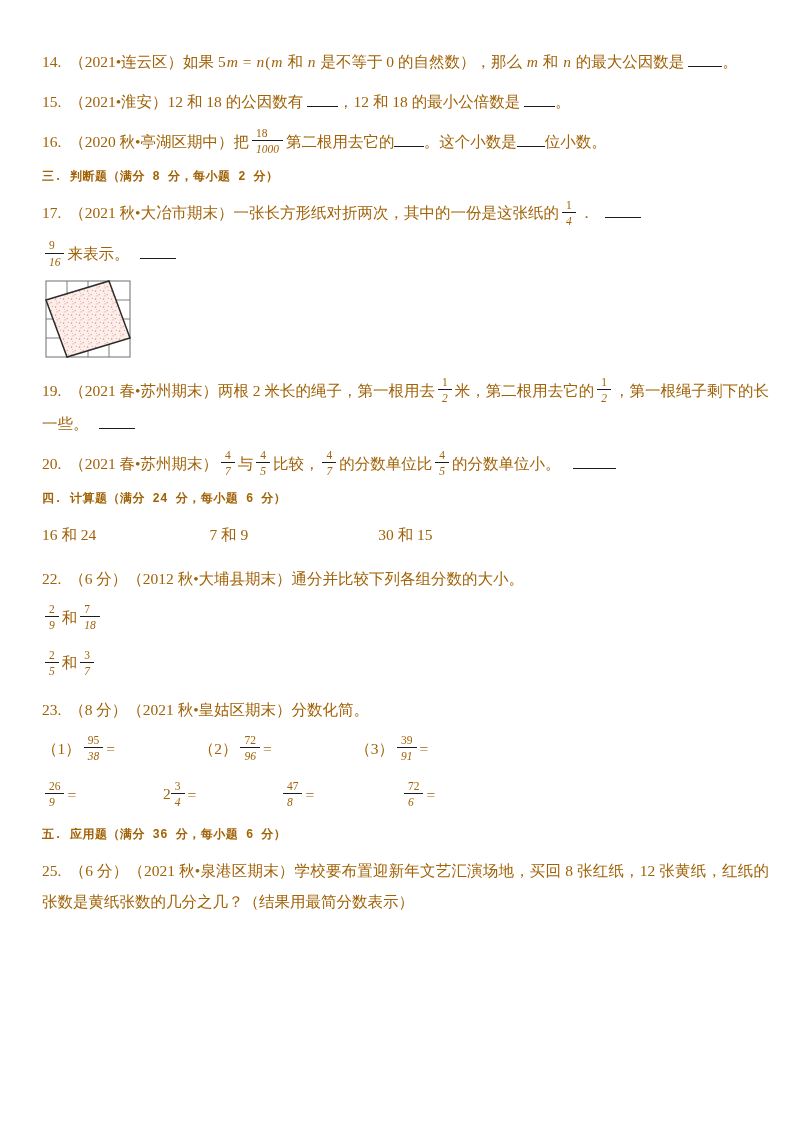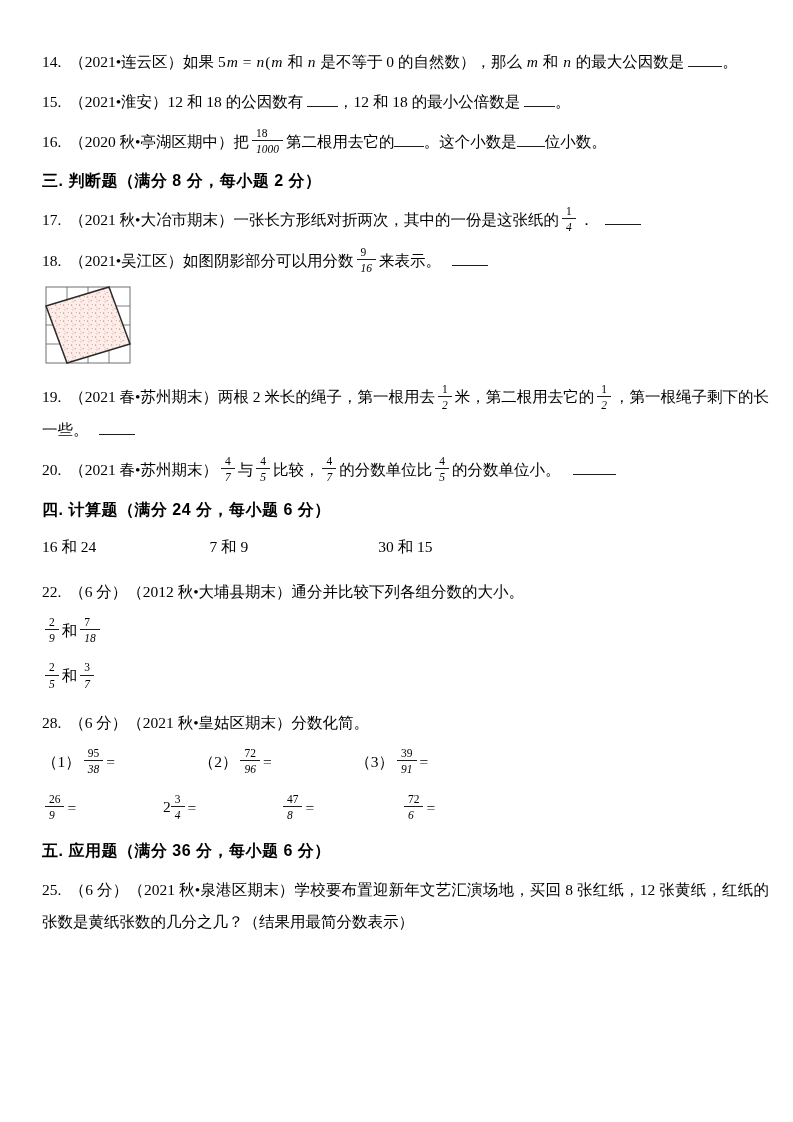--- a/index.html
+++ b/index.html
@@ -5,33 +5,33 @@
   html,body{margin:0;padding:0;background:#ffffff;}
   .page{
     position:relative;
     width:793px;
     height:1122px;
     box-sizing:border-box;
     background:#ffffff;
     padding:46px 24px 0 42px;
     font-family:"Liberation Serif","DejaVu Serif",serif;
     font-size:15.5px;
-    color:#000000;
+    color:#a16207;
     overflow:hidden;
   }
   .para{
     line-height:2.05;
     margin:0 0 8px 0;
     text-align:justify;
     white-space:pre-wrap;
   }
   .heading{
-    font-family:Liberation Sans, sans-serif;
+    font-family:Liberation Mono, monospace;
     font-weight:bold;
-    font-size:16px;
+    font-size:12px;
     line-height:1.6;
     margin:10px 0 10px 0;
     white-space:pre-wrap;
     letter-spacing:0.5px;
   }
   .row{
     line-height:1.9;
     margin:2px 0 14px 0;
     white-space:nowrap;
   }
@@ -63,21 +63,21 @@
 </head>
 <body>
 
 <div class="page">
   <div id="doc">
       <div class="para"><span class="txt">14.  （2021•连云区）如果 5</span><i class="var">m</i><span class="txt"> = </span><i class="var">n</i><span class="txt">(</span><i class="var">m</i><span class="txt"> 和 </span><i class="var">n</i><span class="txt"> 是不等于 0 的自然数），那么 </span><i class="var">m</i><span class="txt"> 和 </span><i class="var">n</i><span class="txt"> 的最大公因数是 </span><span class="blank" style="width: 2.2em;"></span><span class="txt">。</span></div>
       <div class="para"><span class="txt">15.  （2021•淮安）12 和 18 的公因数有 </span><span class="blank" style="width: 2em;"></span><span class="txt">，12 和 18 的最小公倍数是 </span><span class="blank" style="width: 2em;"></span><span class="txt">。</span></div>
       <div class="para"><span class="txt">16.  （2020 秋•亭湖区期中）把</span><span class="frac"><span class="fn">18</span><span class="fd">1000</span></span><span class="txt">第二根用去它的</span><span class="blank" style="width: 1.9em;"></span><span class="txt">。这个小数是</span><span class="blank" style="width: 1.8em;"></span><span class="txt">位小数。</span></div>
       <div class="heading"><span class="txt">三. 判断题（满分 8 分，每小题 2 分）</span></div>
       <div class="para"><span class="txt">17.  （2021 秋•大冶市期末）一张长方形纸对折两次，其中的一份是这张纸的</span><span class="frac"><span class="fn">1</span><span class="fd">4</span></span><span class="txt">．</span><span class="gap" style="width: 0.7em;"></span><span class="blank" style="width: 2.3em;"></span></div>
-      <div class="para"><span class="txt">18.  （2021•吴江区）如图阴影部分可以用分数</span><span class="frac"><span class="fn">9</span><span class="fd">16</span></span><span class="txt">来表示。</span><span class="gap" style="width: 0.7em;"></span><span class="blank" style="width: 2.3em;"></span></div>
+      <div class="para"><span class="frac"><span class="fn">9</span><span class="fd">16</span></span><span class="txt">来表示。</span><span class="gap" style="width: 0.7em;"></span><span class="blank" style="width: 2.3em;"></span></div>
       <div class="figure"><svg width="88" height="80" viewBox="-2 -2 88 80">
           <defs>
             <pattern id="speckle" width="8" height="8" patternUnits="userSpaceOnUse">
               <rect width="8" height="8" fill="#fcefeb"></rect>
               <circle cx="1.6" cy="2.1" r="0.8" fill="#e59486"></circle>
               <circle cx="5.2" cy="5.6" r="0.7" fill="#dd8576"></circle>
               <circle cx="6.4" cy="1.4" r="0.6" fill="#eba99b"></circle>
               <circle cx="3.1" cy="6.8" r="0.6" fill="#e59486"></circle>
               <circle cx="2.7" cy="4.3" r="0.5" fill="#eba99b"></circle>
             </pattern>
@@ -91,19 +91,19 @@
           <line x1="0" y1="57" x2="84" y2="57" stroke="#6f6f6f" stroke-width="0.9"></line>
           <polygon points="63,0 84,57 21,76 0,19" fill="url(#speckle)" stroke="#2b2b2b" stroke-width="1.5" stroke-linejoin="miter"></polygon>
         </svg></div>
       <div class="para"><span class="txt">19.  （2021 春•苏州期末）两根 2 米长的绳子，第一根用去</span><span class="frac"><span class="fn">1</span><span class="fd">2</span></span><span class="txt">米，第二根用去它的</span><span class="frac"><span class="fn">1</span><span class="fd">2</span></span><span class="txt">，第一根绳子剩下的长一些。</span><span class="gap" style="width: 0.7em;"></span><span class="blank" style="width: 2.3em;"></span></div>
       <div class="para"><span class="txt">20.  （2021 春•苏州期末）</span><span class="frac"><span class="fn">4</span><span class="fd">7</span></span><span class="txt">与</span><span class="frac"><span class="fn">4</span><span class="fd">5</span></span><span class="txt">比较，</span><span class="frac"><span class="fn">4</span><span class="fd">7</span></span><span class="txt">的分数单位比</span><span class="frac"><span class="fn">4</span><span class="fd">5</span></span><span class="txt">的分数单位小。</span><span class="gap" style="width: 0.8em;"></span><span class="blank" style="width: 2.8em;"></span></div>
       <div class="heading"><span class="txt">四. 计算题（满分 24 分，每小题 6 分）</span></div>
       <div class="row"><span class="txt">16 和 24</span><span class="gap" style="width: 7.3em;"></span><span class="txt">7 和 9</span><span class="gap" style="width: 8.4em;"></span><span class="txt">30 和 15</span></div>
       <div class="para"><span class="txt">22.  （6 分）（2012 秋•大埔县期末）通分并比较下列各组分数的大小。</span></div>
       <div class="row"><span class="frac"><span class="fn">2</span><span class="fd">9</span></span><span class="txt">和</span><span class="frac"><span class="fn">7</span><span class="fd">18</span></span></div>
       <div class="row"><span class="frac"><span class="fn">2</span><span class="fd">5</span></span><span class="txt">和</span><span class="frac"><span class="fn">3</span><span class="fd">7</span></span></div>
-      <div class="para"><span class="txt">28.  （6 分）（2021 秋•皇姑区期末）分数化简。</span></div>
+      <div class="para"><span class="txt">23.  （8 分）（2021 秋•皇姑区期末）分数化简。</span></div>
       <div class="row"><span class="txt">（1）</span><span class="frac"><span class="fn">95</span><span class="fd">38</span></span><span class="txt">=</span><span class="gap" style="width: 5.4em;"></span><span class="txt">（2）</span><span class="frac"><span class="fn">72</span><span class="fd">96</span></span><span class="txt">=</span><span class="gap" style="width: 5.4em;"></span><span class="txt">（3）</span><span class="frac"><span class="fn">39</span><span class="fd">91</span></span><span class="txt">=</span></div>
       <div class="row"><span class="frac"><span class="fn">26</span><span class="fd">9</span></span><span class="txt">=</span><span class="gap" style="width: 5.6em;"></span><span class="mixed"><span class="whole">2</span><span class="frac"><span class="fn">3</span><span class="fd">4</span></span></span><span class="txt">=</span><span class="gap" style="width: 5.4em;"></span><span class="frac"><span class="fn">47</span><span class="fd">8</span></span><span class="txt">=</span><span class="gap" style="width: 5.6em;"></span><span class="frac"><span class="fn">72</span><span class="fd">6</span></span><span class="txt">=</span></div>
       <div class="heading"><span class="txt">五. 应用题（满分 36 分，每小题 6 分）</span></div>
       <div class="para"><span class="txt">25.  （6 分）（2021 秋•泉港区期末）学校要布置迎新年文艺汇演场地，买回 8 张红纸，12 张黄纸，红纸的张数是黄纸张数的几分之几？（结果用最简分数表示）</span></div>
     </div>
 </div>
 
 </body></html>

